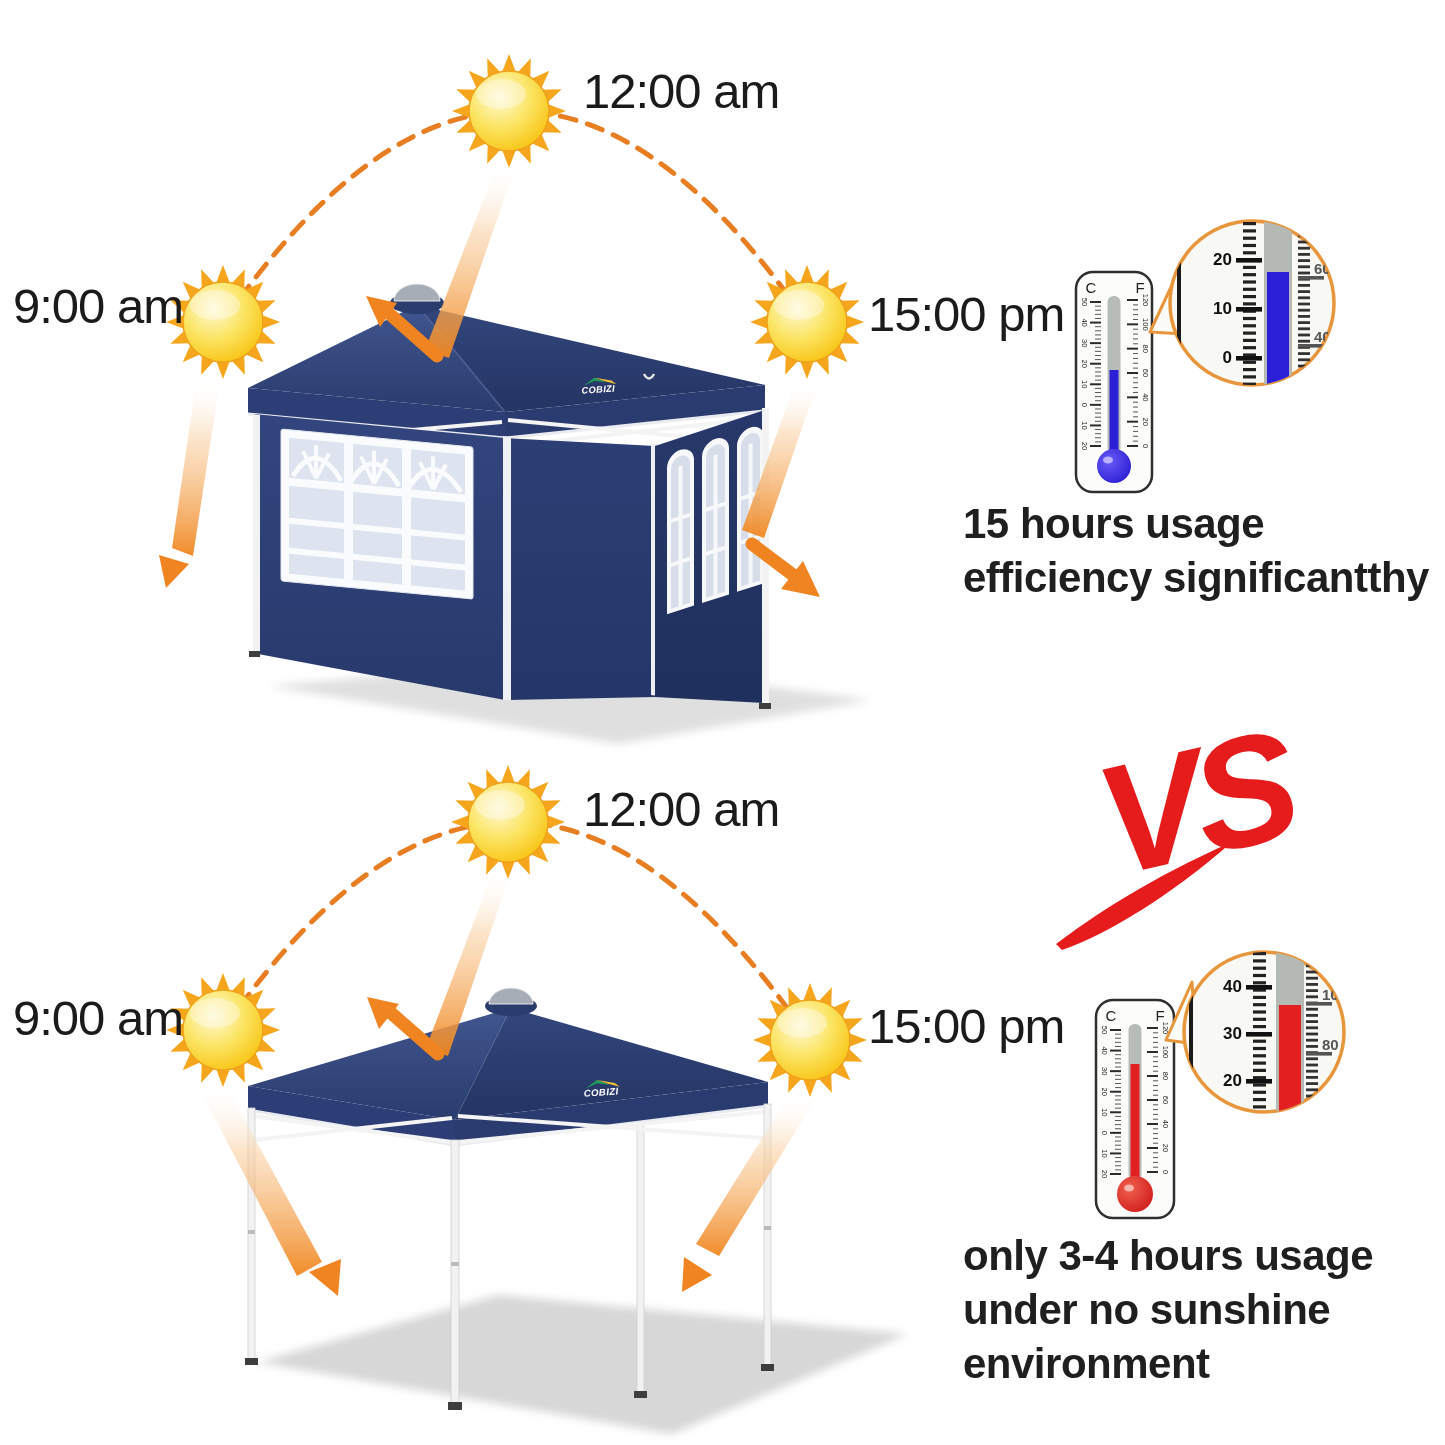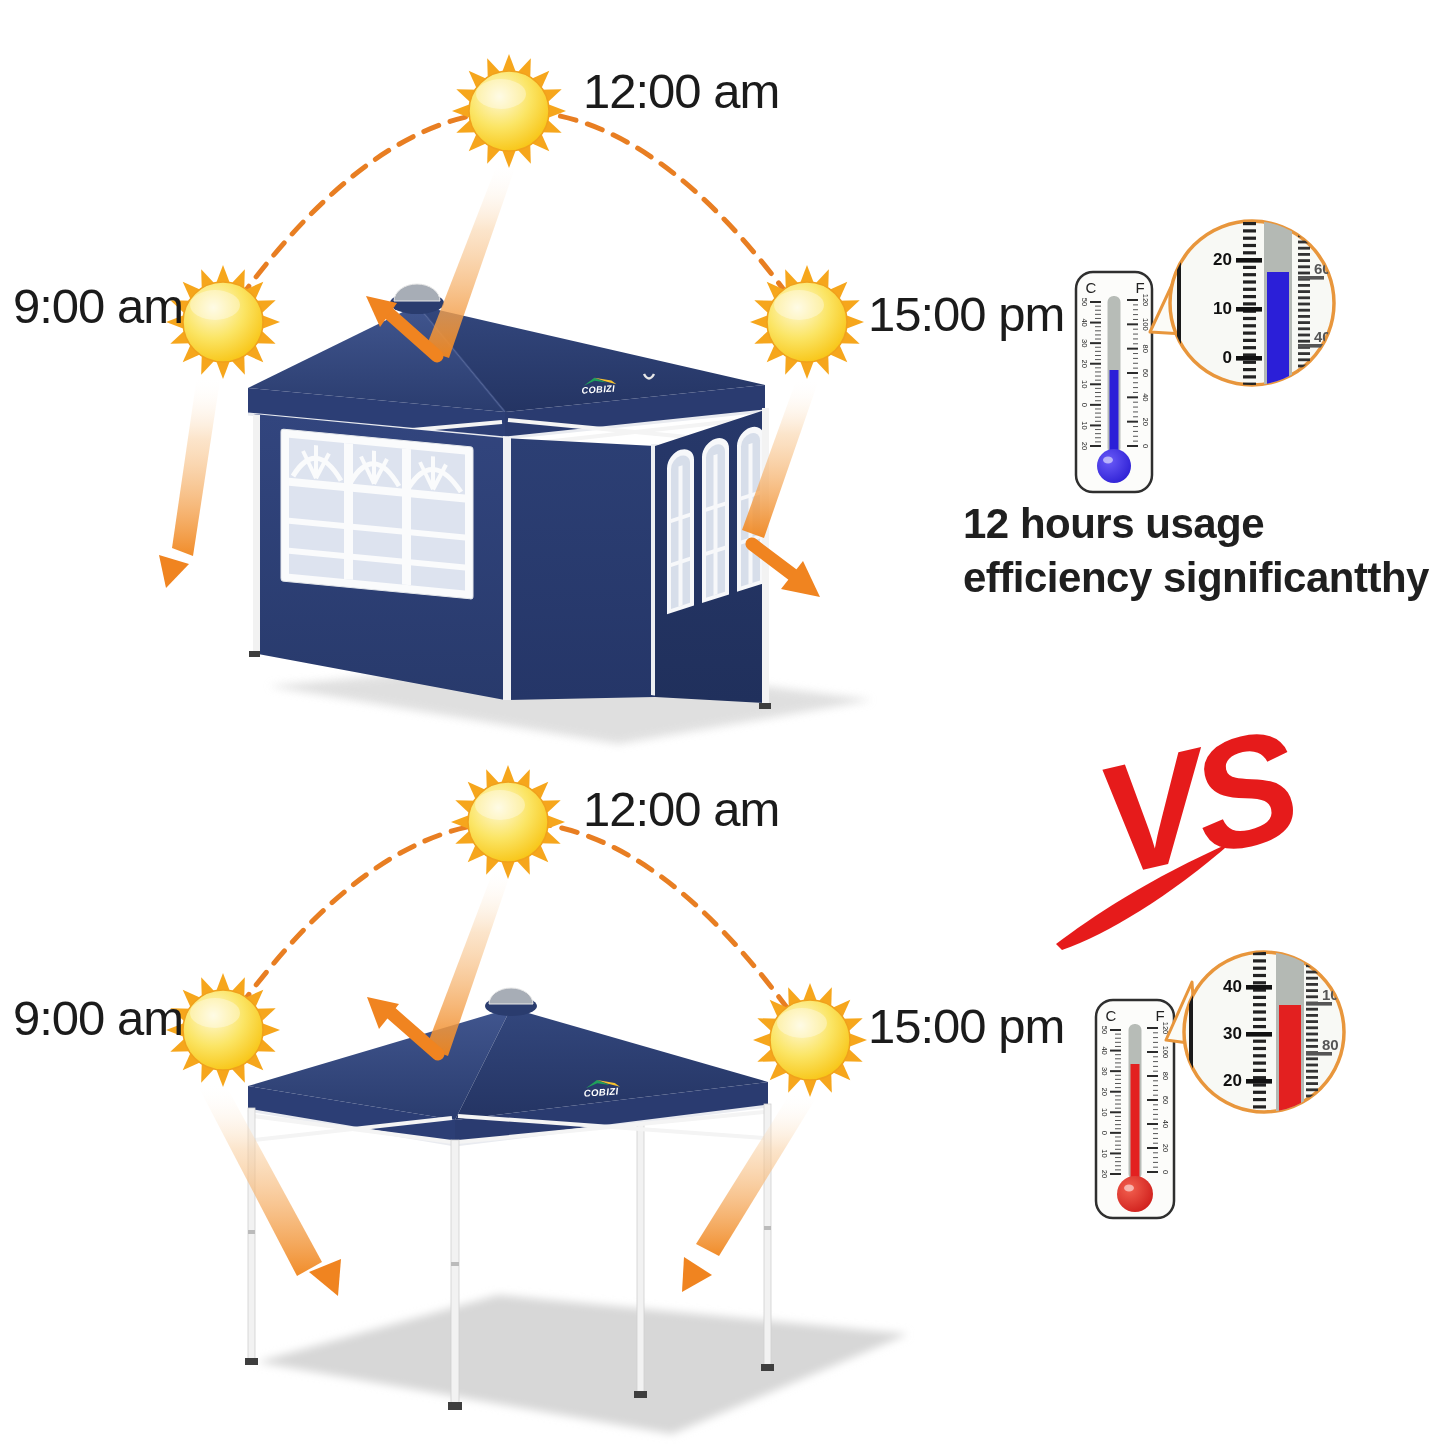--- a/index.html
+++ b/index.html
@@ -580,18 +580,23 @@
 
 <div class="time-label right" style="left:13px;top:278px;">9:00 am</div>
 <div class="time-label" style="left:583px;top:63px;">12:00 am</div>
 <div class="time-label" style="left:868px;top:286px;">15:00 pm</div>
 
 <div class="time-label right" style="left:13px;top:990px;">9:00 am</div>
 <div class="time-label" style="left:583px;top:781px;">12:00 am</div>
 <div class="time-label" style="left:868px;top:998px;">15:00 pm</div>
 
 <div class="headline" style="left:963px;top:497px;">
-  <div>12 hours usage</div>
+  <div>15 hours usage</div>
   <div>efficiency significantthy</div>
 </div>
 
-
+<div class="headline" style="left:963px;top:1229px;">
+  <div>only 3-4 hours usage</div>
+  <div>under no sunshine</div>
+  <div>environment</div>
 </div>
 
+</div>
+
 </body></html>

